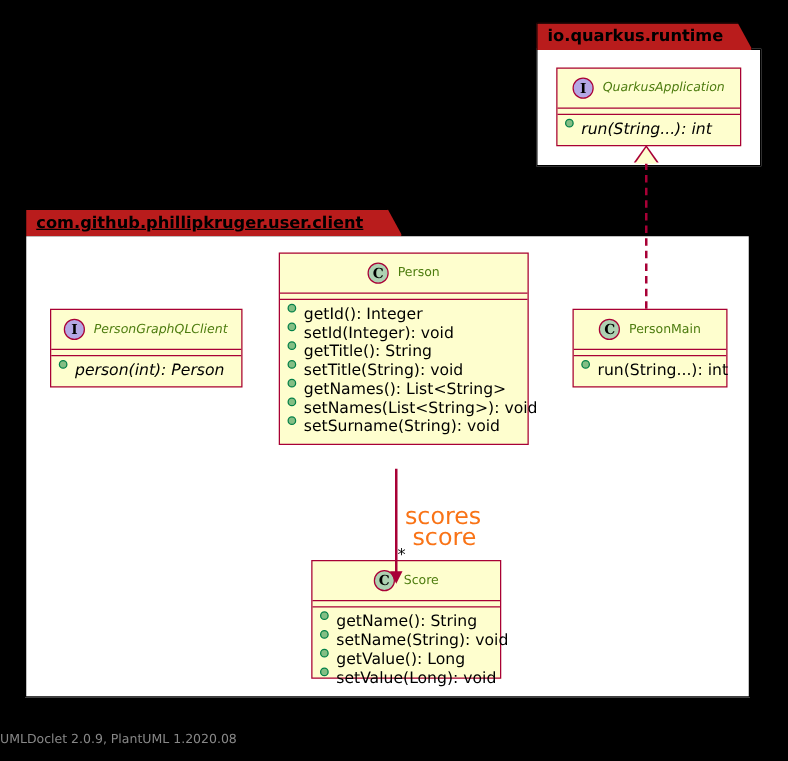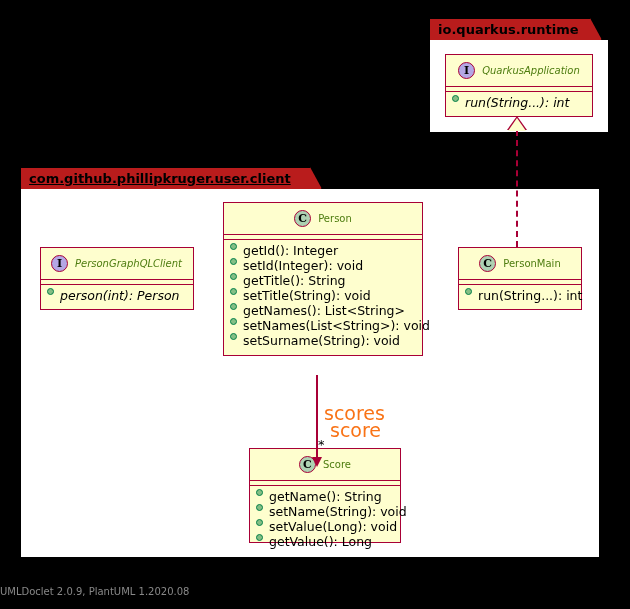--- a/index.html
+++ b/index.html
@@ -293,25 +293,25 @@
         <div class="member">
           <span class="vis-dot"></span>
           <span>getName(): String</span>
         </div>
         <div class="member">
           <span class="vis-dot"></span>
           <span>setName(String): void</span>
         </div>
         <div class="member">
           <span class="vis-dot"></span>
+          <span>getValue(): Long</span>
+        </div>
+        <div class="member">
+          <span class="vis-dot"></span>
           <span>setValue(Long): void</span>
-        </div>
-        <div class="member">
-          <span class="vis-dot"></span>
-          <span>getValue(): Long</span>
         </div>
       </div>
     </div>
   </div>
 
   
   <div class="conn">
     <div class="dash-v" style="left:516px; top:130px; height:117px;"></div>
     <div class="tri-hollow-border" style="left:507px; top:116px;"></div>
     <div class="tri-hollow" style="left:508px; top:118px;"></div>

